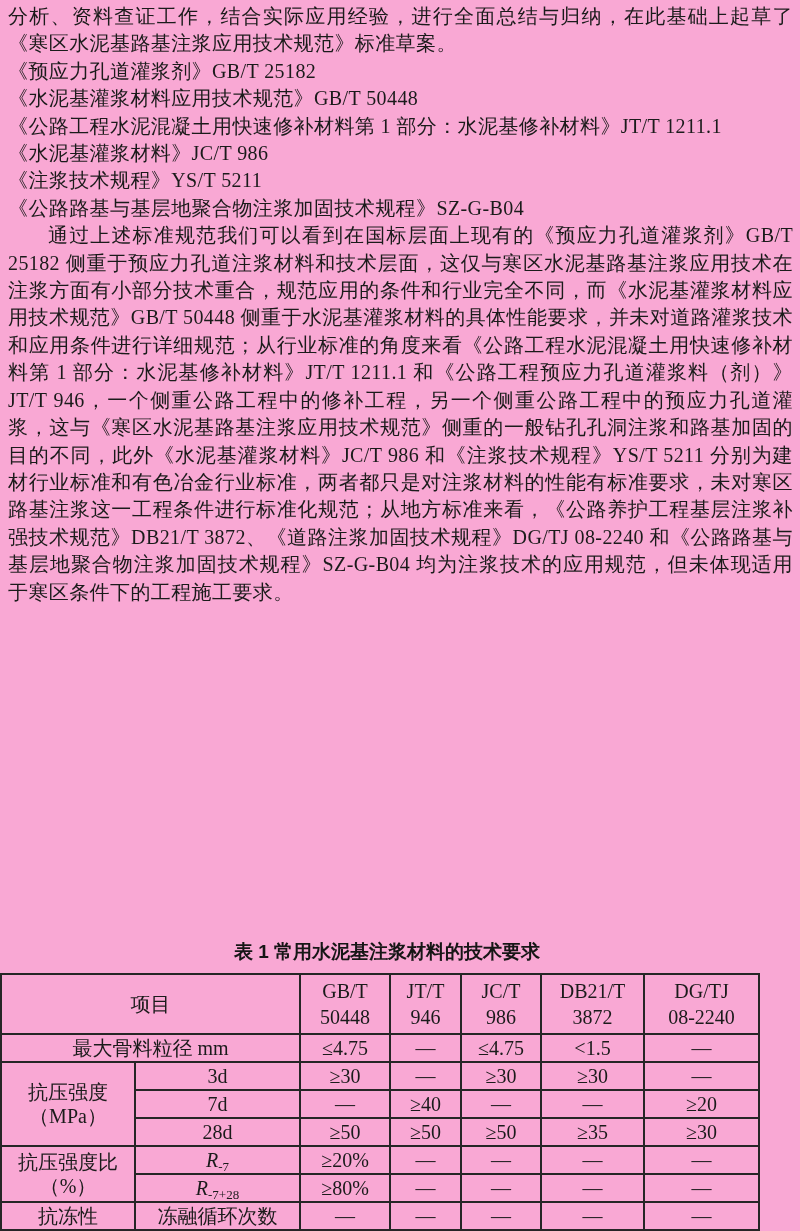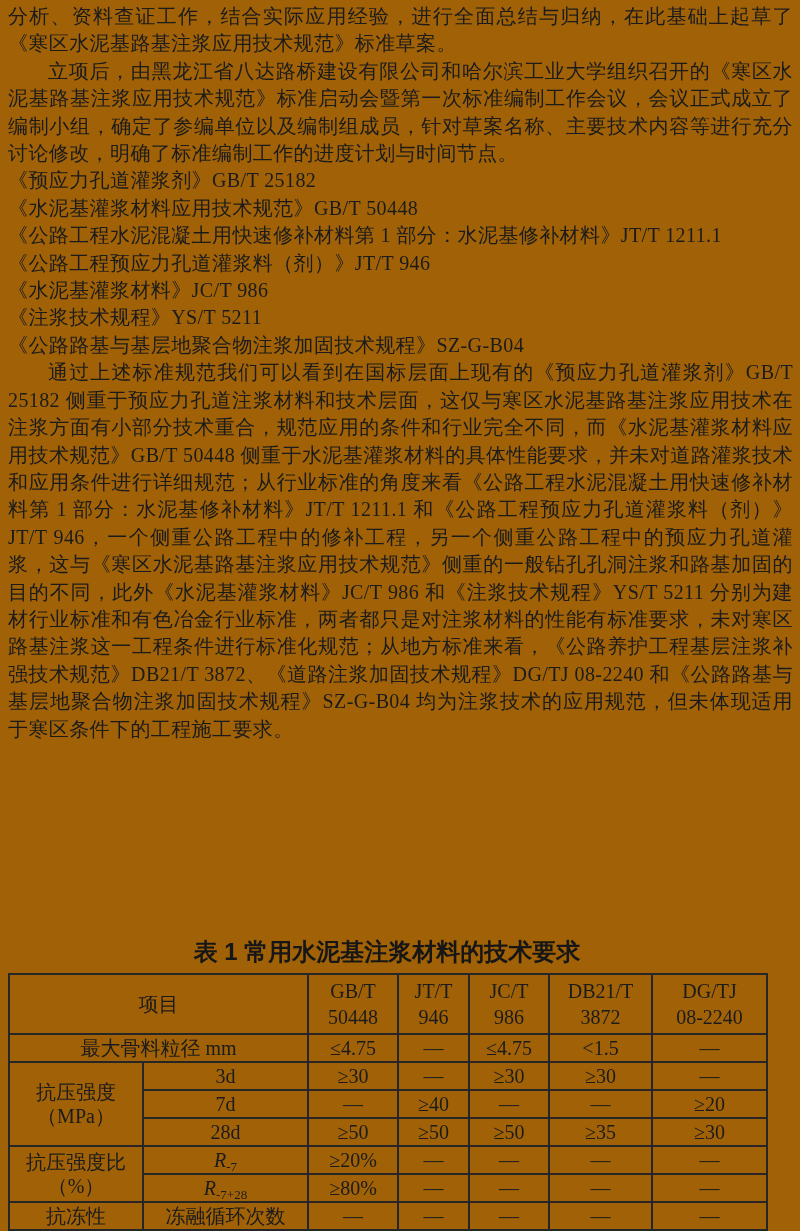--- a/index.html
+++ b/index.html
@@ -1,20 +1,20 @@
 <!DOCTYPE html>
 <html lang="zh"><head>
 <meta charset="utf-8">
 <style>
   html, body { margin: 0; padding: 0; }
   .page {
     position: relative;
     width: 800px;
     height: 1231px;
-    background: #a16207;
+    background: #f9a8d4;
     color: #1b1b1b;
     font-family: "Liberation Serif", "DejaVu Serif", serif;
     overflow: hidden;
   }
   .text-area {
     box-sizing: border-box;
     padding: 3px 7px 0 8px;
     height: 931px;
     overflow: hidden;
   }
@@ -30,25 +30,24 @@
   .table-caption {
     box-sizing: border-box;
     margin-left: 8px;
     width: 758px;
     height: 42px;
     display: flex;
     align-items: center;
     justify-content: center;
     font-family: "Liberation Sans", "DejaVu Sans", sans-serif;
     font-weight: bold;
-    font-size: 24px;
+    font-size: 19px;
     color: #161616;
   }
   table.req-table {
-    margin-left: 8px;
     width: 758px;
     border-collapse: collapse;
     table-layout: fixed;
     border: 2px solid #84cc16;
   }
   table.req-table td {
     border: 2px solid #262626;
     text-align: center;
     vertical-align: middle;
     padding: 0;
@@ -62,25 +61,23 @@
   .rbase { font-style: italic; font-family: "Liberation Serif", "DejaVu Serif", serif; }
   .rsub { font-size: 13px; line-height: 0; position: relative; bottom: -4px; }
 </style>
 </head>
 <body>
 
 <div class="page">
 
   <div class="text-area">
     <p class="para">分析、资料查证工作，结合实际应用经验，进行全面总结与归纳，在此基础上起草了《寒区水泥基路基注浆应用技术规范》标准草案。</p>
-    <p class="para indent">立项后，由黑龙江省八达路桥建设有限公司和哈尔滨工业大学组织召开的《寒区水泥基路基注浆应用技术规范》标准启动会暨第一次标准编制工作会议，会议正式成立了编制小组，确定了参编单位以及编制组成员，针对草案名称、主要技术内容等进行充分讨论修改，明确了标准编制工作的进度计划与时间节点。</p>
     <p class="para">《预应力孔道灌浆剂》GB/T 25182</p>
     <p class="para">《水泥基灌浆材料应用技术规范》GB/T 50448</p>
     <p class="para">《公路工程水泥混凝土用快速修补材料第 1 部分：水泥基修补材料》JT/T 1211.1</p>
-    <p class="para">《公路工程预应力孔道灌浆料（剂）》JT/T 946</p>
     <p class="para">《水泥基灌浆材料》JC/T 986</p>
     <p class="para">《注浆技术规程》YS/T 5211</p>
     <p class="para">《公路路基与基层地聚合物注浆加固技术规程》SZ-G-B04</p>
     <p class="para indent">通过上述标准规范我们可以看到在国标层面上现有的《预应力孔道灌浆剂》GB/T 25182 侧重于预应力孔道注浆材料和技术层面，这仅与寒区水泥基路基注浆应用技术在注浆方面有小部分技术重合，规范应用的条件和行业完全不同，而《水泥基灌浆材料应用技术规范》GB/T 50448 侧重于水泥基灌浆材料的具体性能要求，并未对道路灌浆技术和应用条件进行详细规范；从行业标准的角度来看《公路工程水泥混凝土用快速修补材料第 1 部分：水泥基修补材料》JT/T 1211.1 和《公路工程预应力孔道灌浆料（剂）》JT/T 946，一个侧重公路工程中的修补工程，另一个侧重公路工程中的预应力孔道灌浆，这与《寒区水泥基路基注浆应用技术规范》侧重的一般钻孔孔洞注浆和路基加固的目的不同，此外《水泥基灌浆材料》JC/T 986 和《注浆技术规程》YS/T 5211 分别为建材行业标准和有色冶金行业标准，两者都只是对注浆材料的性能有标准要求，未对寒区路基注浆这一工程条件进行标准化规范；从地方标准来看，《公路养护工程基层注浆补强技术规范》DB21/T 3872、《道路注浆加固技术规程》DG/TJ 08-2240 和《公路路基与基层地聚合物注浆加固技术规程》SZ-G-B04 均为注浆技术的应用规范，但未体现适用于寒区条件下的工程施工要求。</p>
 
   </div>
 
   <div class="table-caption">表 1 常用水泥基注浆材料的技术要求</div>
 
   <table class="req-table">

